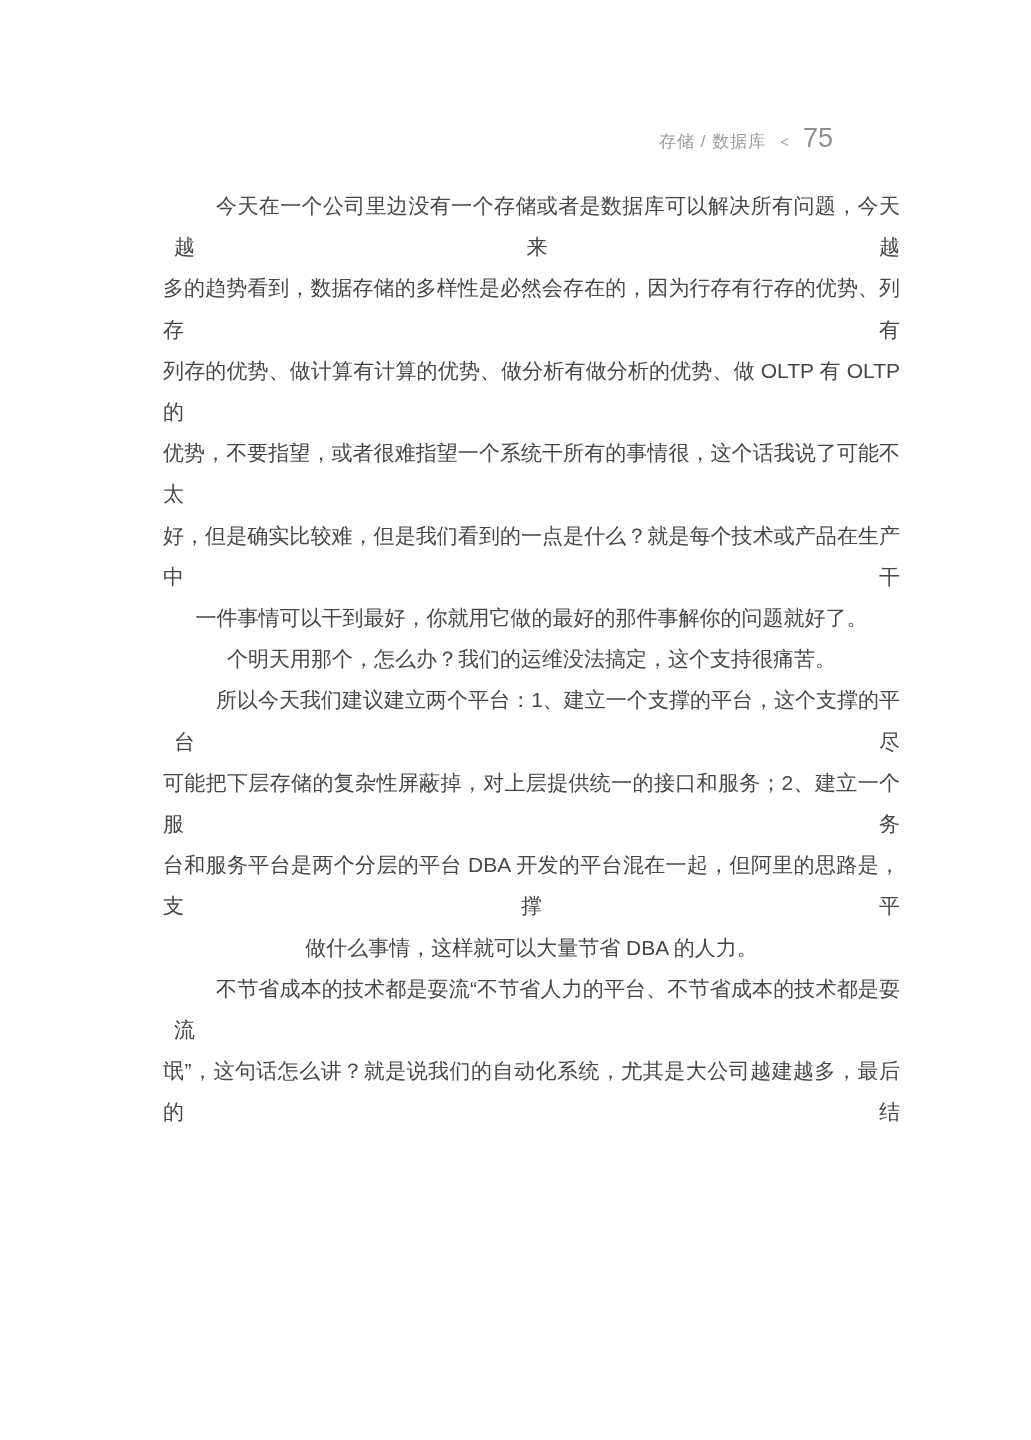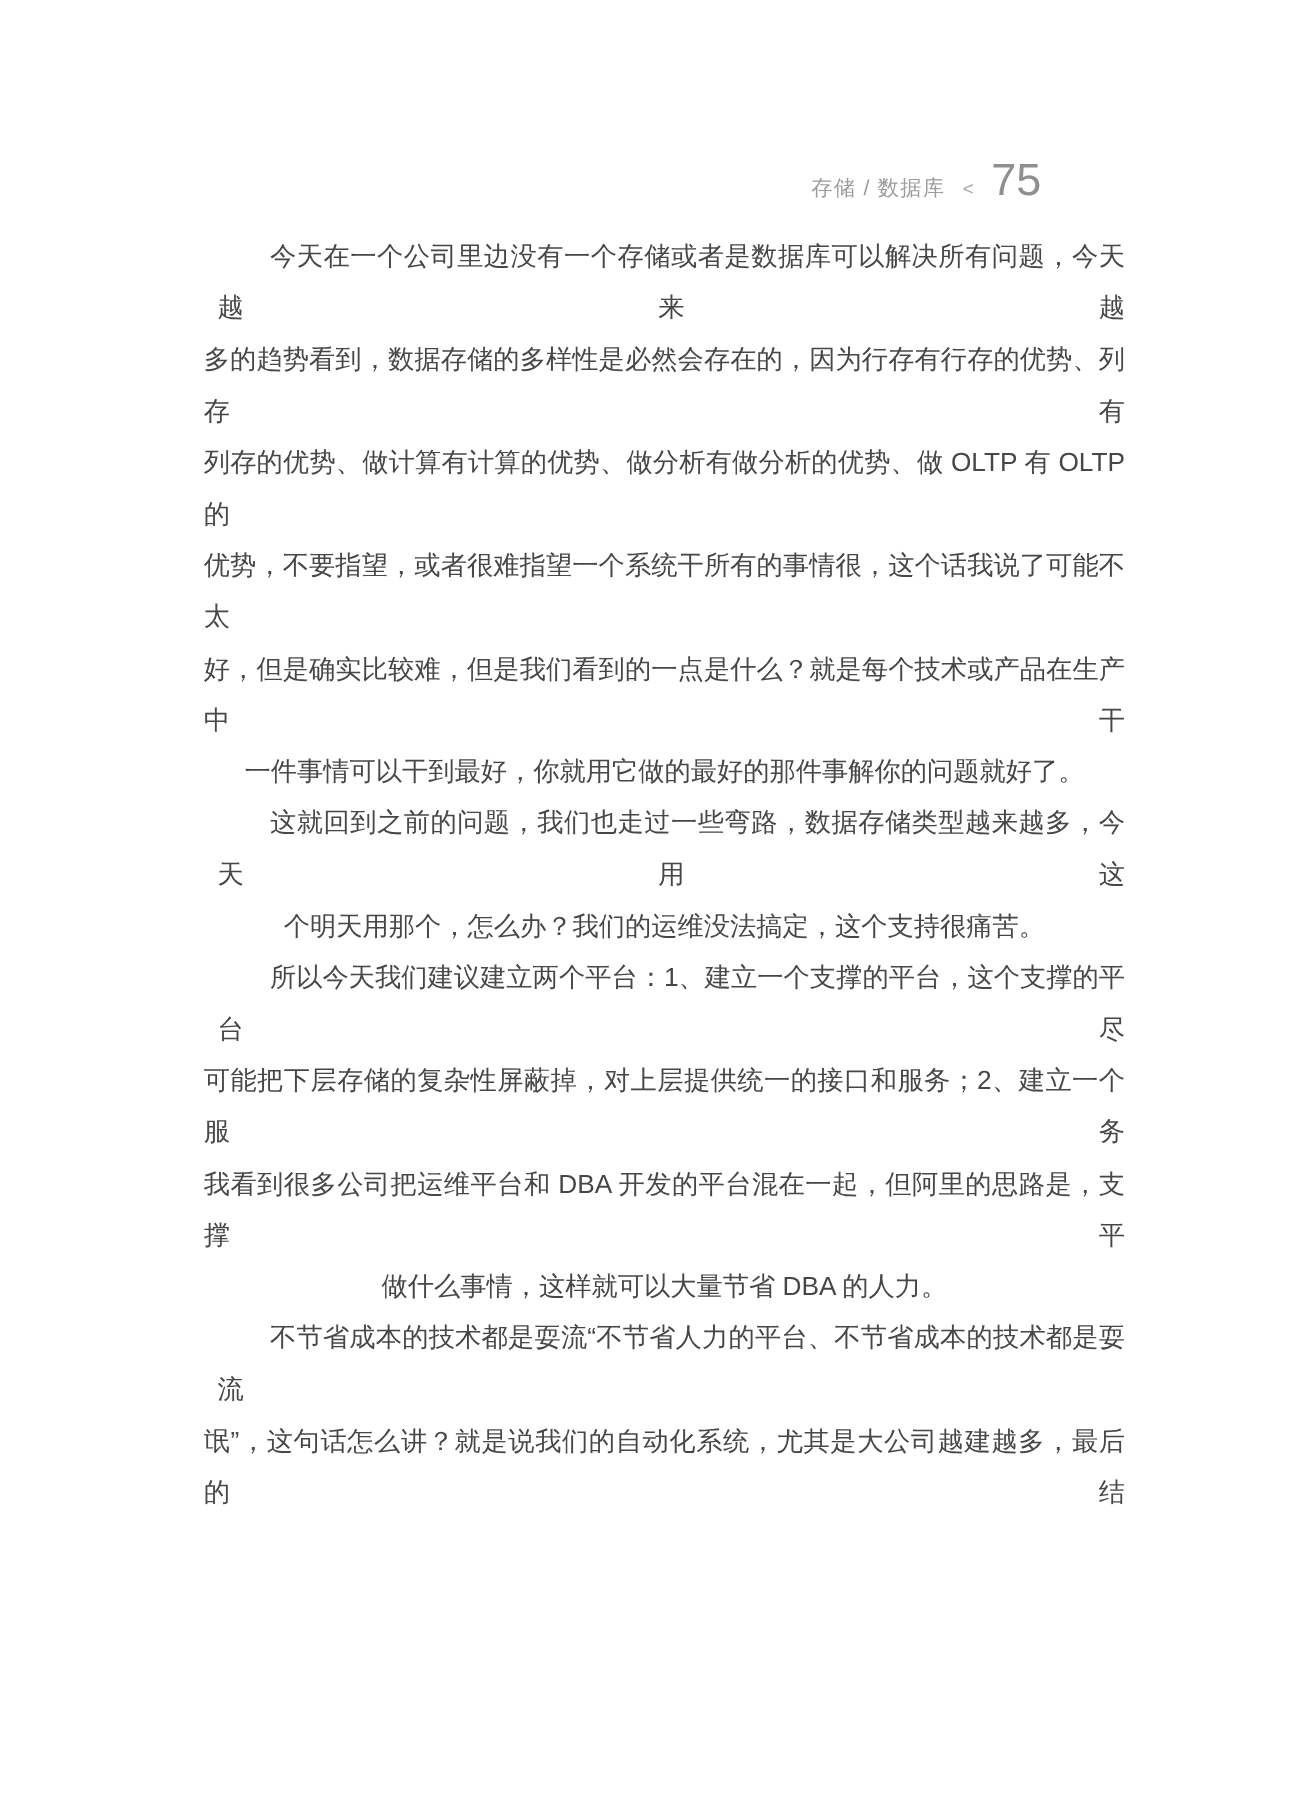--- a/index.html
+++ b/index.html
@@ -26,21 +26,21 @@
   }
   .crumb {
     font-size: 17px;
     letter-spacing: 1px;
   }
   .lt-sep {
     font-size: 15px;
     color: #a5a5a5;
   }
   .pagenum {
-    font-size: 36px;
+    font-size: 27px;
     color: #8f8f8f;
   }
   .body-text {
     position: absolute;
     left: 163px;
     top: 185px;
     width: 737px;
     font-size: 21px;
     line-height: 41.2px;
     color: #474747;
@@ -71,26 +71,25 @@
 
   <main class="body-text">
 
     <div class="line first">今天在一个公司里边没有一个存储或者是数据库可以解决所有问题，今天越来越</div>
     <div class="line">多的趋势看到，数据存储的多样性是必然会存在的，因为行存有行存的优势、列存有</div>
     <div class="line">列存的优势、做计算有计算的优势、做分析有做分析的优势、做 OLTP 有 OLTP 的</div>
     <div class="line">优势，不要指望，或者很难指望一个系统干所有的事情很，这个话我说了可能不太</div>
     <div class="line">好，但是确实比较难，但是我们看到的一点是什么？就是每个技术或产品在生产中干</div>
     <div class="line end">一件事情可以干到最好，你就用它做的最好的那件事解你的问题就好了。</div>
 
-    <div class="line first">这就回到之前的问题，我们也走过一些弯路，数据存储类型越来越多，今天用这</div>
     <div class="line end">个明天用那个，怎么办？我们的运维没法搞定，这个支持很痛苦。</div>
 
     <div class="line first">所以今天我们建议建立两个平台：1、建立一个支撑的平台，这个支撑的平台尽</div>
     <div class="line">可能把下层存储的复杂性屏蔽掉，对上层提供统一的接口和服务；2、建立一个服务</div>
-    <div class="line">我看到很多公司把运维平台和 DBA 开发的平台混在一起，但阿里的思路是，支撑平</div>
+    <div class="line">台和服务平台是两个分层的平台 DBA 开发的平台混在一起，但阿里的思路是，支撑平</div>
     <div class="line end">做什么事情，这样就可以大量节省 DBA 的人力。</div>
 
     <div class="line first">不节省成本的技术都是耍流“不节省人力的平台、不节省成本的技术都是耍流</div>
     <div class="line">氓”，这句话怎么讲？就是说我们的自动化系统，尤其是大公司越建越多，最后的结</div>
 
   </main>
 
 </div>
 
 </body></html>

